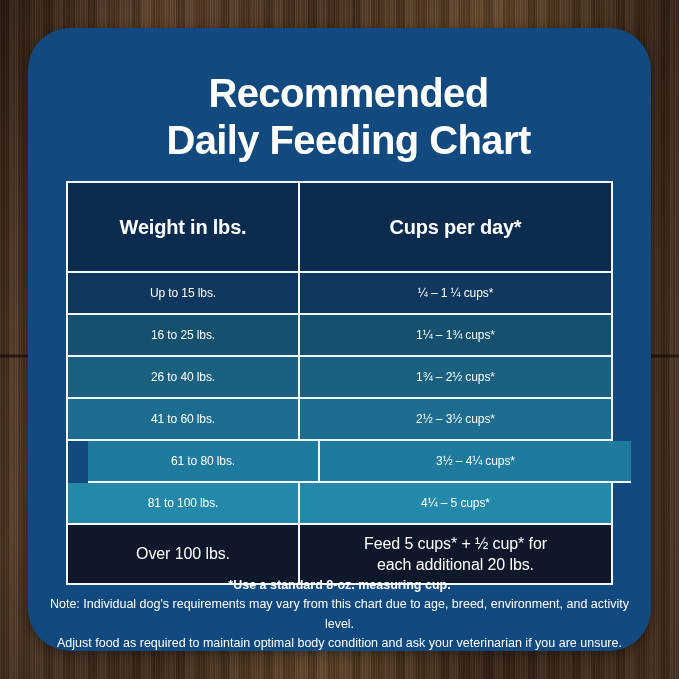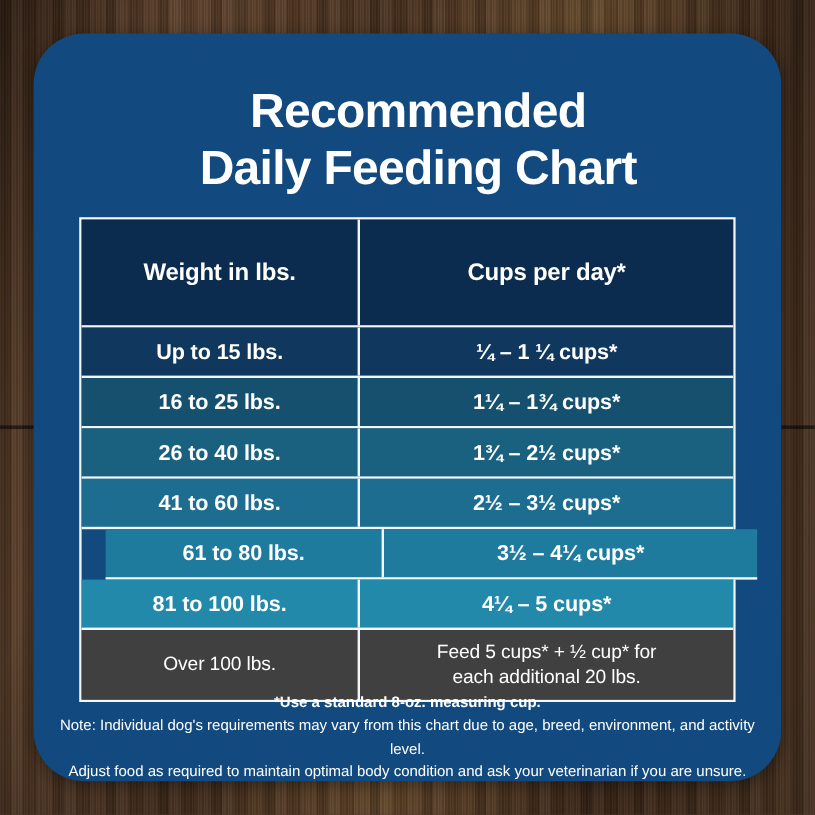--- a/index.html
+++ b/index.html
@@ -130,22 +130,22 @@
   #table-header-row .cell-weight,
   #table-header-row .cell-cups {
     height: 88px;
     font-size: 20px;
     font-weight: bold;
     letter-spacing: -0.2px;
   }
   .data-row .cell-weight,
   .data-row .cell-cups {
     height: 40px;
-    font-size: 18px;
-    font-weight: bold;
+    font-size: 12px;
+    font-weight: normal;
     letter-spacing: -0.1px;
   }
   #data-row-6 .cell-weight,
   #data-row-6 .cell-cups {
     height: 58px;
     font-weight: normal;
     font-size: 16px;
   }
   #data-row-6 .cell-cups { line-height: 1.33; }
   .cups-line { display: block; white-space: pre; }
@@ -214,21 +214,21 @@
     <div class="table-row data-row" id="data-row-4" style="background:#1f7b9e;margin-left:20px;">
       <div class="cell-weight">61 to 80 lbs.</div>
       <div class="cell-cups">3½ – 4¼ cups*</div>
     </div>
 
     <div class="table-row data-row" id="data-row-5" style="background:#2389ab;">
       <div class="cell-weight">81 to 100 lbs.</div>
       <div class="cell-cups">4¼ – 5 cups*</div>
     </div>
 
-    <div class="table-row data-row" id="data-row-6" style="background:#404040;">
+    <div class="table-row data-row" id="data-row-6" style="background:#0f172a;">
       <div class="cell-weight">Over 100 lbs.</div>
       <div class="cell-cups">
         <span>
           <span class="cups-line">Feed 5 cups* + ½ cup* for</span>
           <span class="cups-line">each additional 20 lbs.</span>
         </span>
       </div>
     </div>
 
   </div>

